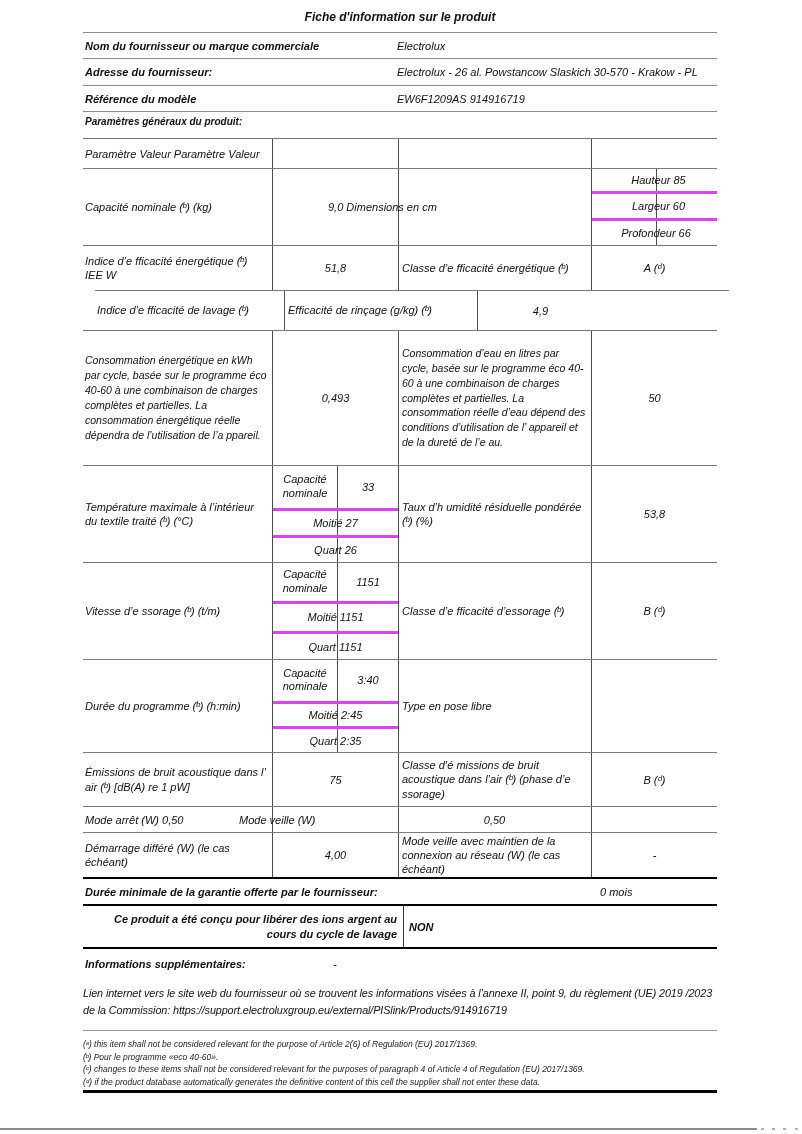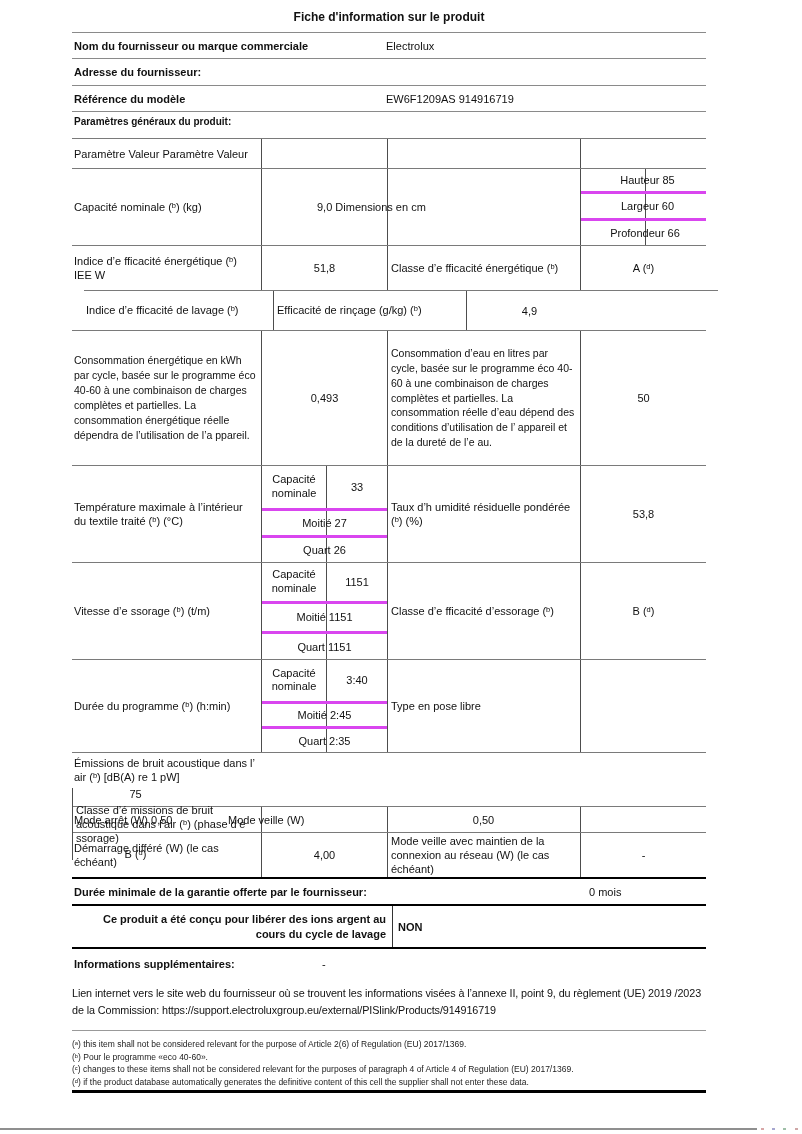--- a/index.html
+++ b/index.html
@@ -3,21 +3,21 @@
 <meta charset="utf-8">
 <style>
   * { margin:0; padding:0; box-sizing:border-box; }
   body { background:#fff; }
   .doc {
     position:relative; width:802px; height:1134px; background:#ffffff;
     font-family:"Liberation Sans","DejaVu Sans",sans-serif;
     color:#111; font-size:11px; overflow:hidden;
   }
   .abs { position:absolute; }
-  .page-x { left:72px; width:634px; }
+  .page-x { left:83px; width:634px;font-style:italic; }
 
   
   .title { top:10px; text-align:center; font-size:12px; font-weight:bold; }
 
   
   .hdr { top:32px; border-bottom:1px solid #8a8a8a; }
   .hdr-row { display:flex; align-items:center; border-top:1px solid #8a8a8a; height:26px; }
   .hdr-row:nth-child(2){ height:27px; }
   .hdr-label { width:314px; font-weight:bold; padding-left:2px; }
   .hdr-value { flex:1; }
@@ -75,20 +75,21 @@
 
   <div class="abs page-x title">Fiche d'information sur le produit</div>
 
   <div class="abs page-x hdr">
     <div class="hdr-row">
       <div class="hdr-label">Nom du fournisseur ou marque commerciale</div>
       <div class="hdr-value">Electrolux</div>
     </div>
     <div class="hdr-row">
       <div class="hdr-label">Adresse du fournisseur:</div>
+      <div class="hdr-value">Electrolux - 26 al. Powstancow Slaskich 30-570 - Krakow - PL</div>
     </div>
     <div class="hdr-row">
       <div class="hdr-label">Référence du modèle</div>
       <div class="hdr-value">EW6F1209AS 914916719</div>
     </div>
   </div>
 
   <div class="abs page-x section-heading">Paramètres généraux du produit:</div>
 
   <div class="abs page-x tbl">
@@ -195,21 +196,21 @@
         </div>
         <div class="subrow" style="height:26px;">
           <span class="sub-line"></span>
           <span class="sub-over">Quart 2:35</span>
         </div>
       </div>
       <div class="c3 lh">Type en pose libre</div>
       <div class="c4"></div>
     </div>
 
-    <div class="trow" style="height:54px;flex-direction:column;">
+    <div class="trow" style="height:54px;">
       <div class="c1 lh">Émissions de bruit acoustique dans l’ air (ᵇ) [dB(A) re 1 pW]</div>
       <div class="c2">75</div>
       <div class="c3 lh">Classe d’é missions de bruit acoustique dans l’air (ᵇ) (phase d’e ssorage)</div>
       <div class="c4">B (ᵈ)</div>
     </div>
 
     <div class="trow" style="height:26px;">
       <div class="c1" style="position:relative;">
         <span>Mode arrêt (W) 0,50</span>
         <span class="overflow-mode">Mode veille (W)</span>

